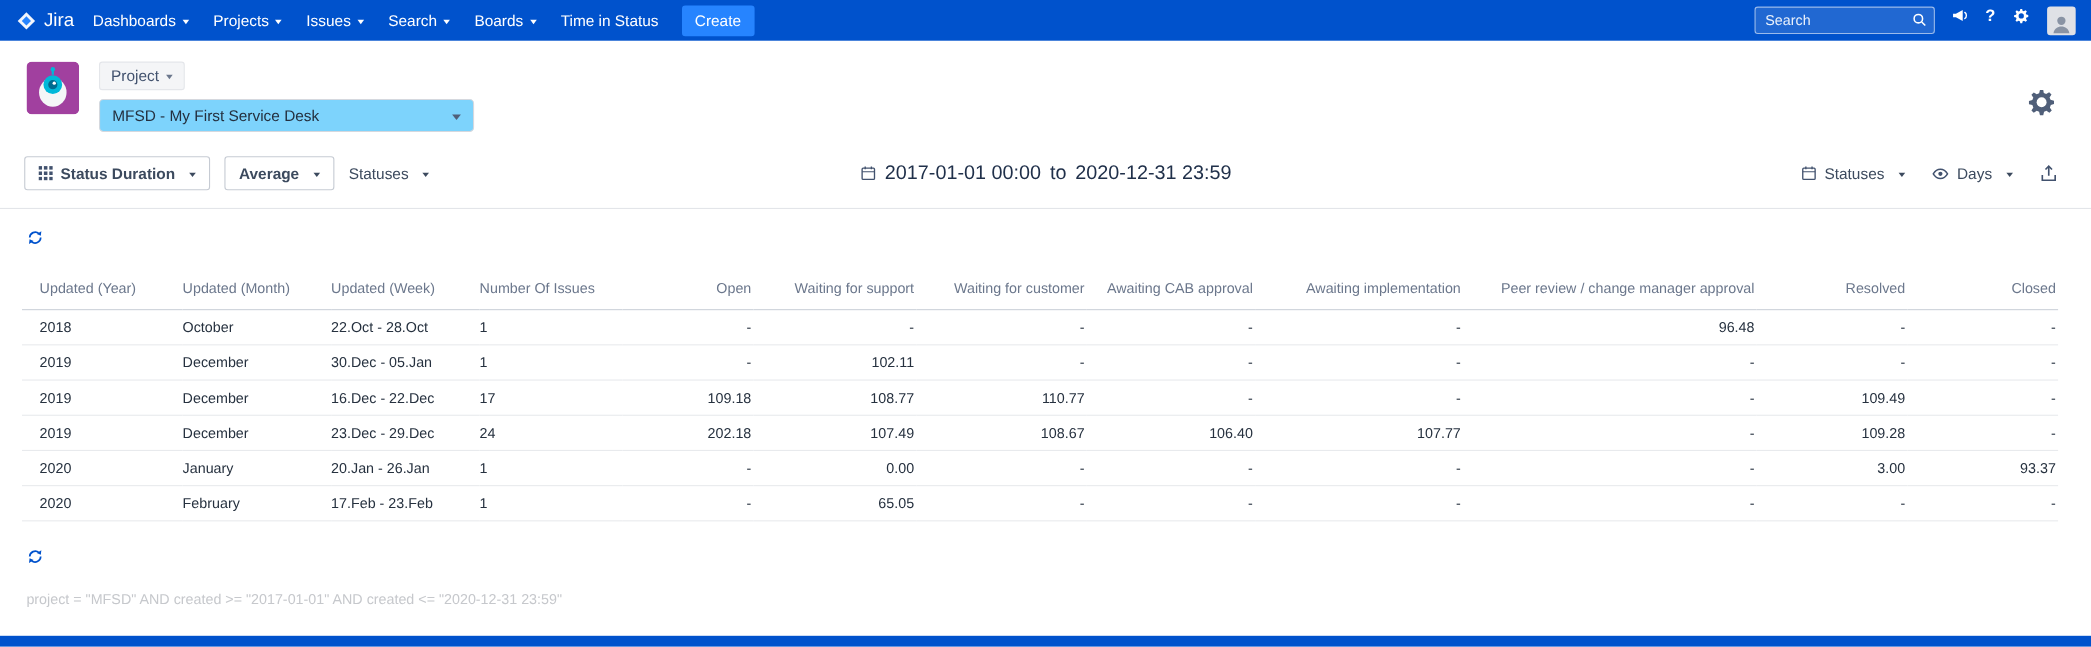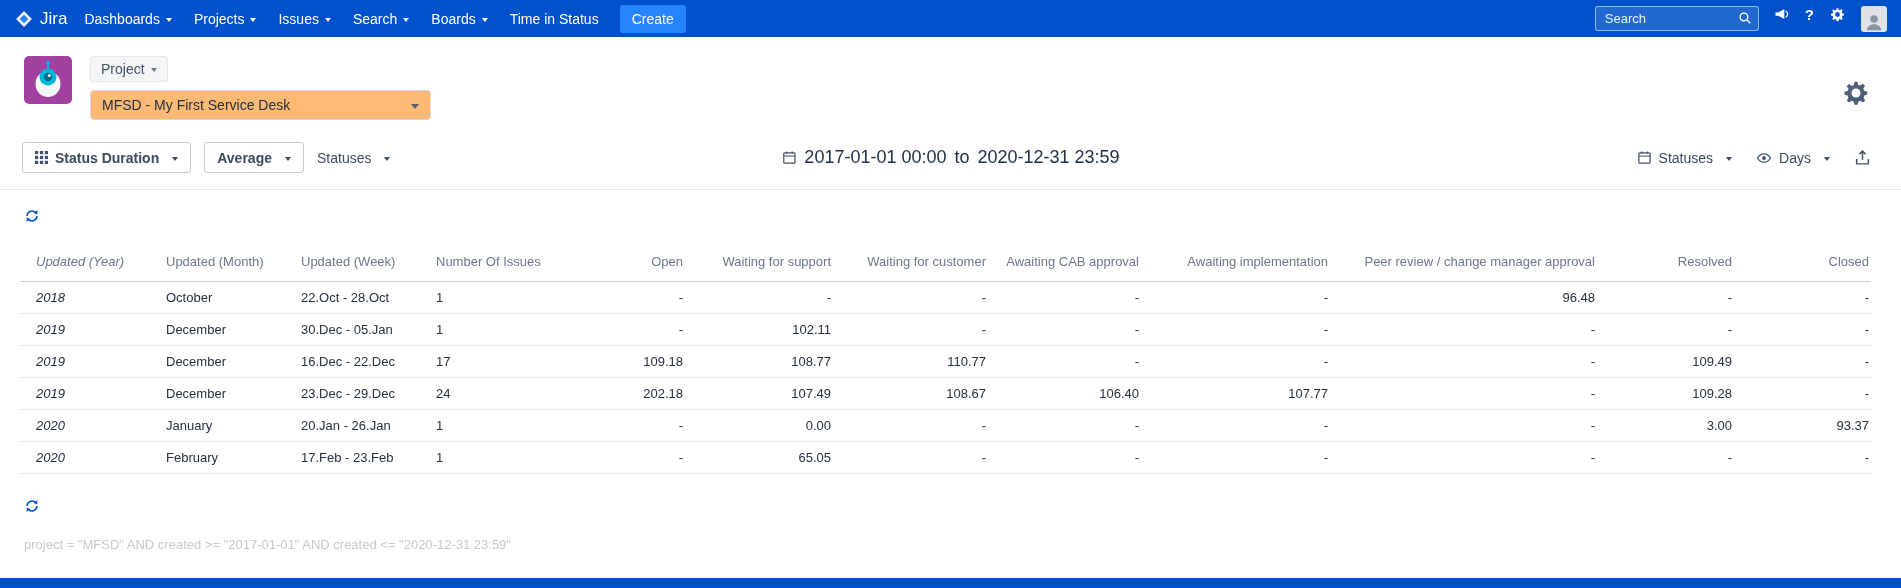--- a/index.html
+++ b/index.html
@@ -37,21 +37,21 @@
   .iconbtn { background:none; border:none; cursor:pointer; display:flex; align-items:center; padding:0; }
 
   
   .projbar { display:flex; padding:19px 30px 10px 24px; }
   .avatar48 { width:48px; height:48px; border-radius:4px; overflow:hidden; flex:none; }
   .proj-controls { margin-left:18px; display:flex; flex-direction:column; align-items:flex-start; gap:8px; }
   .pill { display:flex; align-items:center; background:#F4F5F7; border:1px solid #E4E6EA; border-radius:3px;
           height:26px; padding:0 10px; font-size:14px; color:#42526E; cursor:pointer; font-family:inherit; }
   .pill .caret { color:#6B778C; }
   .select { display:flex; align-items:center; justify-content:space-between; width:341px; height:30px;
-            background:#fdba74; border:1px solid #D5D8DE; border-radius:4px; padding:0 11px;
+            background:#7dd3fc; border:1px solid #D5D8DE; border-radius:4px; padding:0 11px;
             font-size:14px; color:#24303F; cursor:pointer; }
   .select .caret { color:#505F79; border-left-width:4px; border-right-width:4px; border-top-width:5px; }
   .big-gear { margin-left:auto; margin-top:12px; cursor:pointer; background:none; border:none; }
 
   
   .toolbar { display:flex; align-items:center; padding:12px 30px 16px 22px; position:relative;
              border-bottom:1px solid #E3E5E9; }
   .tleft { display:flex; align-items:center; gap:13px; }
   .tbtn { display:flex; align-items:center; gap:7px; background:#fff; border:1px solid #C6CBD3;
           border-radius:3px; height:31px; padding:0 12px; font-size:14px; font-weight:bold;
@@ -63,21 +63,21 @@
   .tright { margin-left:auto; display:flex; align-items:center; gap:24px; }
 
   
   .content { padding-top:16px; }
   .refresh { background:none; border:none; cursor:pointer; margin-left:22px; padding:2px; }
   table { border-collapse:collapse; table-layout:fixed; width:1851px; margin:14px 0 0 20px; }
   th { font-weight:normal; color:#6B778C; font-size:13px; text-align:left; height:38px;
        vertical-align:middle; border-bottom:1px solid #CDD2DA; padding:0; white-space:nowrap; overflow:hidden; }
   td { font-size:13px; color:#26313F; height:32px; vertical-align:middle; border-bottom:1px solid #E8EAED;
        padding:0; white-space:nowrap; overflow:hidden; }
-  th:first-child, td:first-child { padding-left:16px;font-style:italic; }
+  th:first-child, td:first-child { padding-left:16px; }
   th.num, td.num { text-align:right; padding-right:2px; }
 
   .below { display:flex; align-items:flex-start; margin-top:22px; padding-right:30px; }
   .meta { margin-left:auto; text-align:right; font-size:13px; color:#C2C5CA; line-height:19px; }
   .query { margin:18px 0 0 24px; font-size:13px; color:#C6C8CC; }
 
   .bottombar { position:absolute; left:0; bottom:0; width:1901px; height:10px; background:#0052CC; }
 </style>
 </head>
 <body>

